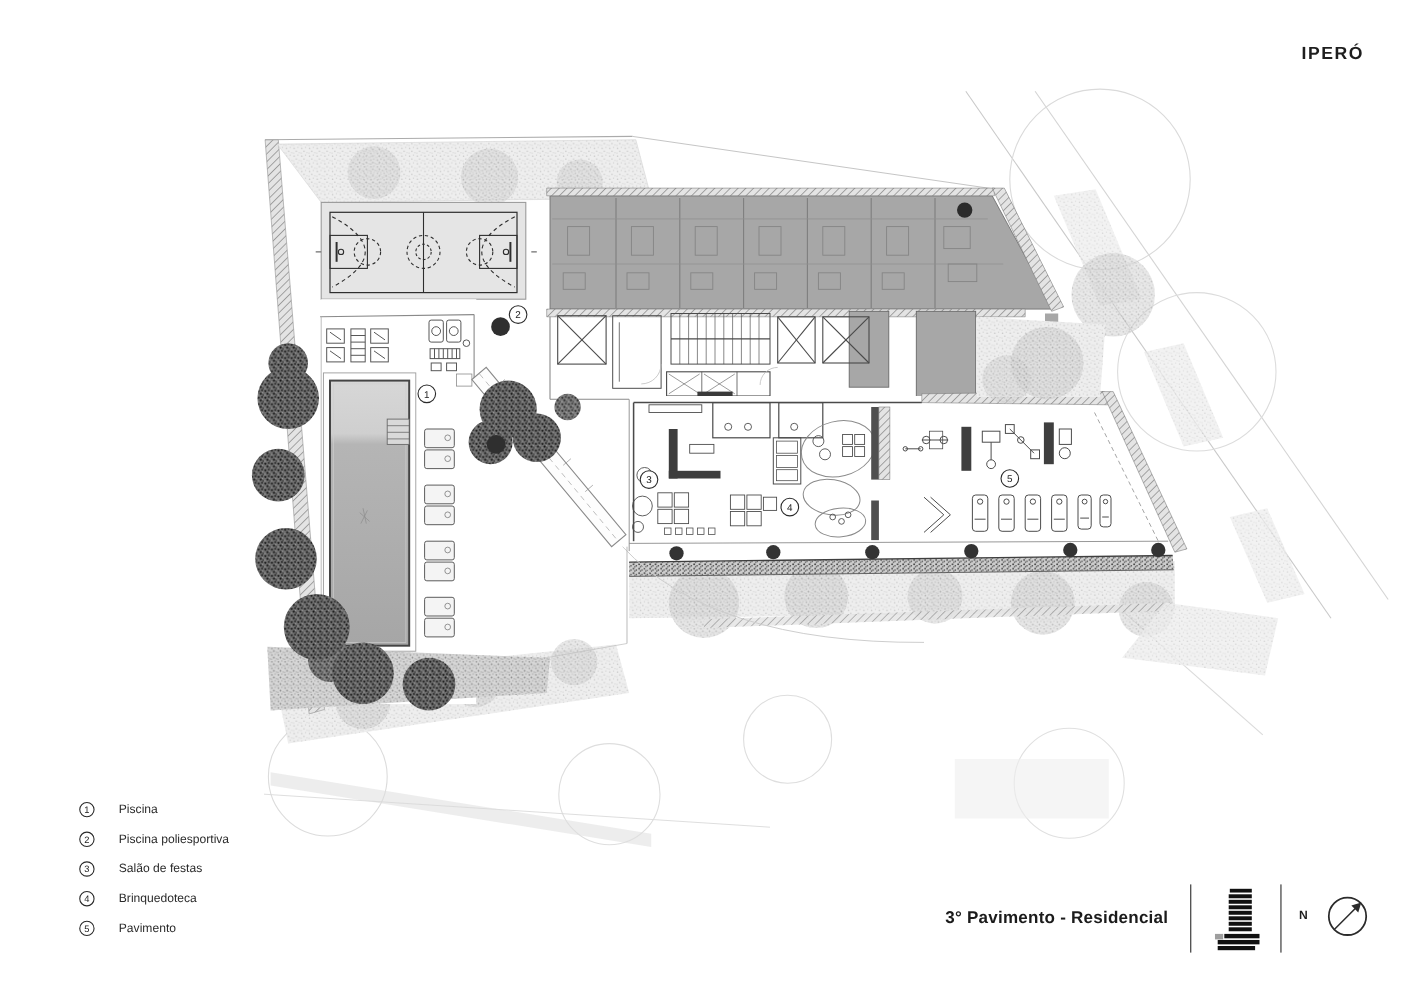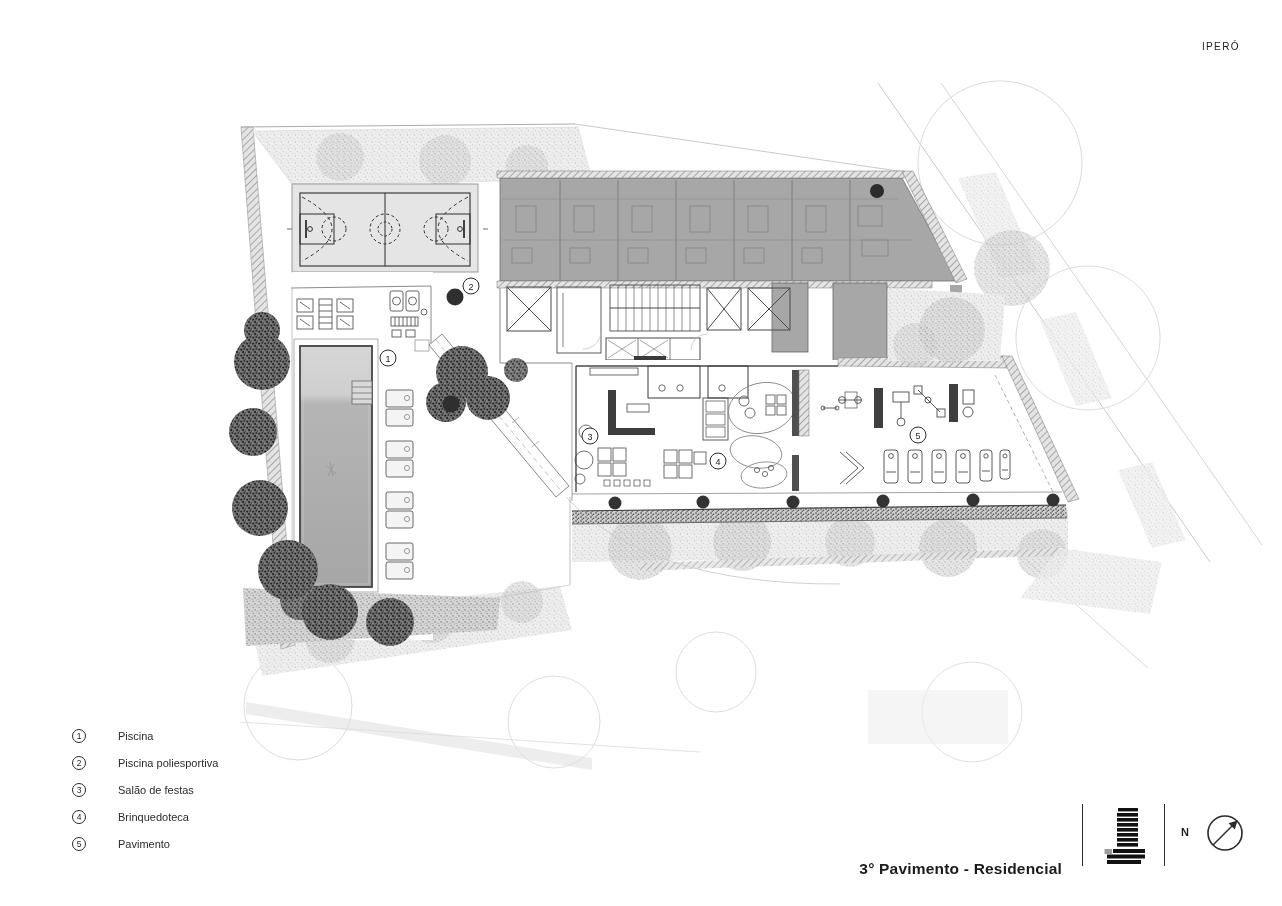--- a/index.html
+++ b/index.html
@@ -1,35 +1,35 @@
 <!DOCTYPE html>
 <html><head>
 <meta charset="utf-8">
 <style>
   html,body{margin:0;padding:0;background:#fff;}
   body{width:1282px;height:906px;position:relative;overflow:hidden;
        font-family:"Liberation Sans", sans-serif;color:#222;}
   #plan-svg{position:absolute;left:0;top:0;}
-  .logo{position:absolute;top:41px;right:42px;font-size:10px;font-weight:400;
+  .logo{position:absolute;top:41px;right:42px;font-size:16px;font-weight:700;
         letter-spacing:1.4px;color:#1e1e1e;}
   
   .pmarker{position:absolute;width:15px;height:15px;border:1.2px solid #2a2a2a;
            border-radius:50%;background:rgba(255,255,255,.92);
            display:flex;align-items:center;justify-content:center;
            font-size:9px;color:#1e1e1e;transform:translate(-50%,-50%);}
   
   .legend{position:absolute;left:72px;top:729px;}
   .legrow{display:flex;align-items:center;height:14px;margin-bottom:13px;}
   .lnum{width:14px;height:14px;border:1.1px solid #2a2a2a;border-radius:50%;
         display:flex;align-items:center;justify-content:center;font-size:8.5px;
         color:#1e1e1e;box-sizing:border-box;flex:0 0 auto;}
-  .llab{margin-left:32px;font-size:11px;color:#2b2b2b;}
+  .llab{margin-left:22px;font-size:11px;color:#2b2b2b;}
   
   .sheet-title{position:absolute;left:840px;top:826px;width:222px;text-align:right;
-               font-size:15.5px;font-weight:600;color:#1b1b1b;letter-spacing:.2px;margin-top:34px;}
+               font-size:15.5px;font-weight:600;color:#1b1b1b;letter-spacing:.2px;}
   .vdiv{position:absolute;width:1px;height:62px;background:#2b2b2b;top:804px;}
   .bicon{position:absolute;left:1104px;top:806px;}
   .nlab{position:absolute;left:1181px;top:826px;font-size:11px;font-weight:700;color:#1e1e1e;}
   .compass{position:absolute;left:1199px;top:811px;}
 </style>
 </head>
 <body>
 
 <svg id="plan-svg" width="1282" height="906" viewBox="0 0 1282 906" xmlns="http://www.w3.org/2000/svg">
   <defs>

